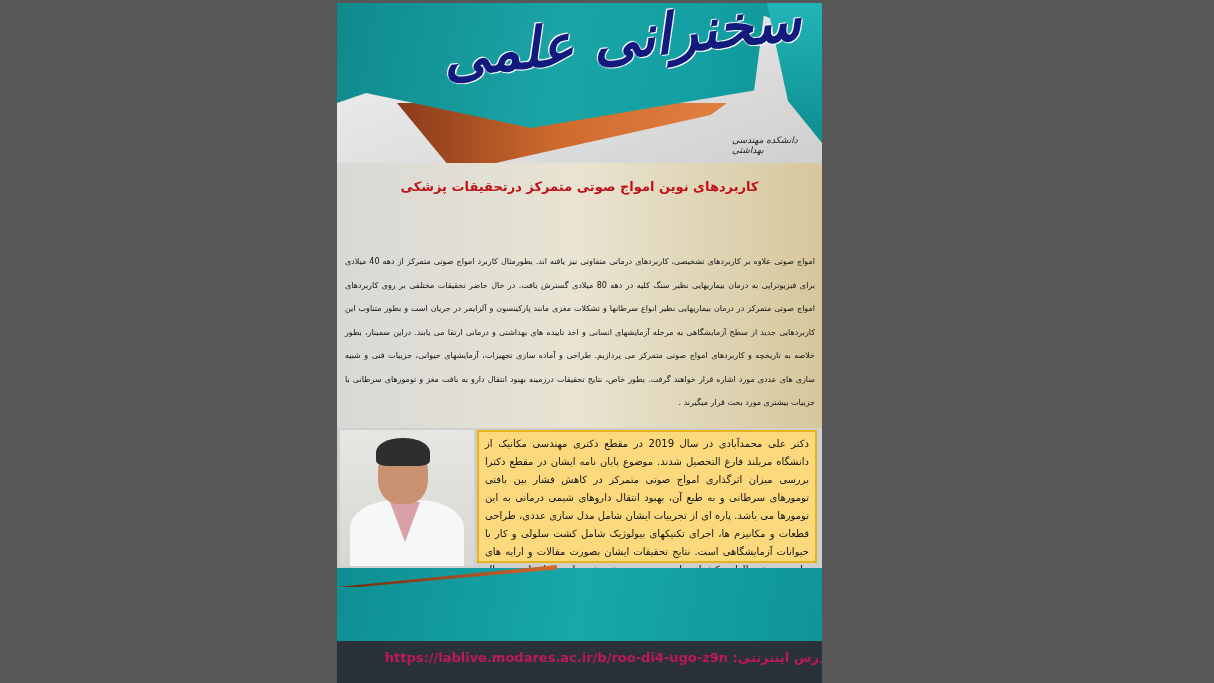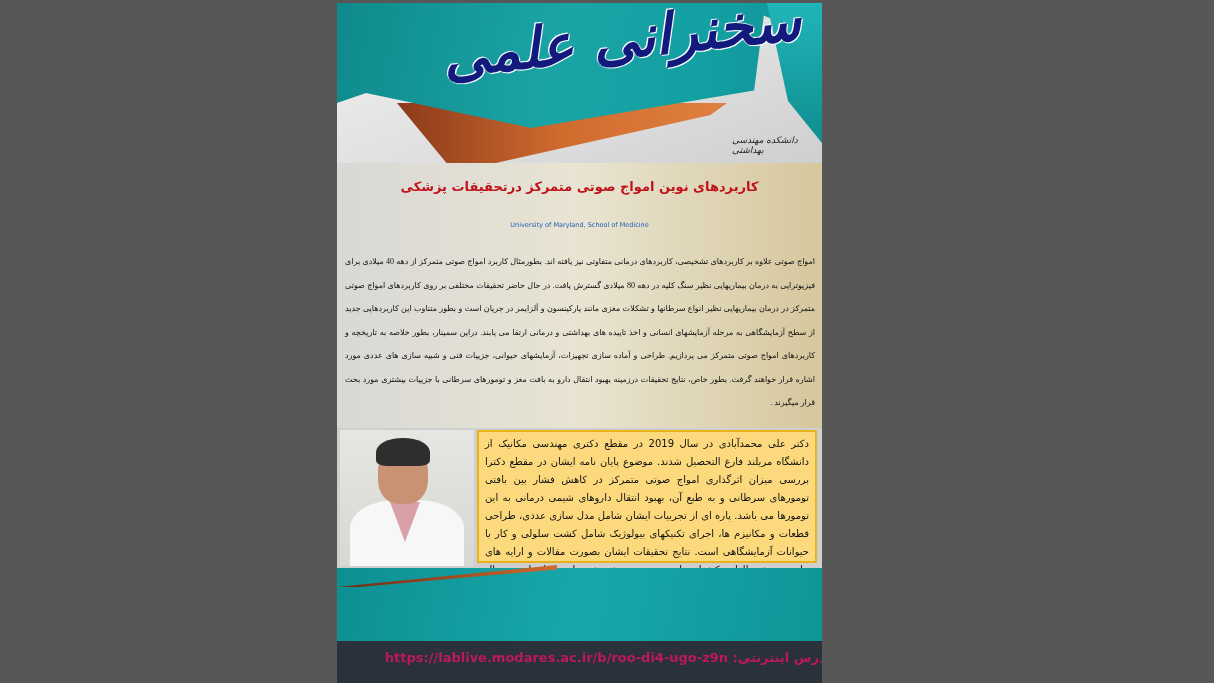--- a/index.html
+++ b/index.html
@@ -16,21 +16,21 @@
   .logo-mark{width:30px;height:22px;position:relative;}
   .logo-arc{position:absolute;left:0;top:2px;width:28px;height:28px;border-radius:50%;border:4px solid #e0a21b;border-bottom-color:transparent;border-left-color:#e0a21b;box-sizing:border-box;transform:rotate(-20deg);}
   .logo-wheat{position:absolute;left:14px;top:0;width:8px;height:20px;background:#3d8a2c;border-radius:4px 4px 1px 1px;}
   .title-big{position:absolute;left:105px;top:2px;font-family:"DejaVu Serif",serif;font-style:italic;font-weight:bold;font-size:56px;color:#131a7d;text-shadow:0 0 2px #fff,1px 1px 0 #fff,-1px -1px 0 #fff;transform:rotate(-6deg);white-space:nowrap;}
   .faculty{position:absolute;left:395px;top:132px;font-family:"DejaVu Serif",serif;font-style:italic;font-size:9px;color:#222;}
   
   .content{position:absolute;left:0;top:160px;width:485px;height:265px;background:linear-gradient(90deg,#d8d8d6 0%,#e9e4d2 50%,#d6c79c 100%);}
   .talk-title{position:absolute;top:16px;width:100%;text-align:center;color:#c0121a;font-weight:bold;font-size:13px;direction:rtl;}
   .speaker{position:absolute;top:39px;width:100%;text-align:center;color:#3a6bb5;font-size:12px;direction:rtl;}
   .affil{position:absolute;top:58px;width:100%;text-align:center;color:#1f5fb8;font-size:6.5px;}
-  .abstract{position:absolute;left:8px;top:87px;width:470px;direction:rtl;text-align:justify;font-size:8px;line-height:23.5px;color:#111;font-family:Liberation Serif, serif;}
+  .abstract{position:absolute;left:8px;top:87px;width:470px;direction:rtl;text-align:justify;font-size:8px;line-height:23.5px;color:#111;}
   
   .bio-area{position:absolute;left:0;top:425px;width:485px;height:145px;background:#cfcfcf;}
   .photo{position:absolute;left:3px;top:2px;width:134px;height:136px;background:linear-gradient(180deg,#e6e6e2,#d8d8d2);overflow:hidden;}
   .ph-head{position:absolute;left:38px;top:14px;width:50px;height:60px;border-radius:45% 45% 40% 40%;background:#c99272;}
   .ph-hair{position:absolute;left:36px;top:8px;width:54px;height:28px;border-radius:50% 50% 20% 20%;background:#2e2e2e;}
   .ph-coat{position:absolute;left:10px;top:70px;width:114px;height:70px;border-radius:40% 40% 0 0;background:#f7f7f7;}
   .ph-shirt{position:absolute;left:50px;top:72px;width:30px;height:40px;background:#d9a0a8;clip-path:polygon(0 0,100% 0,50% 100%);}
   .bio{position:absolute;left:140px;top:2px;width:340px;height:133px;background:#fcd97c;border:2px solid #e8b21a;box-sizing:border-box;padding:3px 6px;direction:rtl;text-align:justify;font-size:10px;line-height:18px;color:#111;}
   
   .footer-teal{position:absolute;left:0;top:565px;width:485px;height:75px;background:linear-gradient(100deg,#0e8f92 0%,#16a8ab 50%,#0f9598 100%);}
@@ -48,21 +48,20 @@
     <div class="hdr-light"></div>
     <div class="hdr-orange"></div>
     <div class="hdr-teal"></div>
     <div class="hdr-teal-right"></div>
     <div class="title-big">سخنرانی علمی</div>
     <div class="faculty">دانشکده مهندسی بهداشتی</div>
   </div>
 
   <div class="content">
     <div class="talk-title">کاربردهای نوین امواج صوتی متمرکز درتحقیقات پزشکی</div>
-    <div class="affil">University of Maryland, School of Medicine</div>
     <div class="abstract">امواج صوتی علاوه بر کاربردهای تشخیصی، کاربردهای درمانی متفاوتی نیز یافته اند. بطورمثال کاربرد امواج صوتی متمرکز از دهه 40 میلادی برای فیزیوتراپی به درمان بیماریهایی نظیر سنگ کلیه در دهه 80 میلادی گسترش یافت. در حال حاضر تحقیقات مختلفی بر روی کاربردهای امواج صوتی متمرکز در درمان بیماریهایی نظیر انواع سرطانها و تشکلات مغزی مانند پارکینسون و آلزایمر در جریان است و بطور متناوب این کاربردهایی جدید از سطح آزمایشگاهی به مرحله آزمایشهای انسانی و اخذ تاییده های بهداشتی و درمانی ارتقا می یابند. دراین سمینار، بطور خلاصه به تاریخچه و کاربردهای امواج صوتی متمرکز می پردازیم. طراحی و آماده سازی تجهیزات، آزمایشهای حیوانی، جزییات فنی و شبیه سازی های عددی مورد اشاره قرار خواهند گرفت. بطور خاص، نتایج تحقیقات درزمینه بهبود انتقال دارو به بافت مغز و تومورهای سرطانی با جزییات بیشتری مورد بحث قرار میگیرند .</div>
   </div>
 
   <div class="bio-area">
     <div class="photo">
       <div class="ph-coat"></div>
       <div class="ph-shirt"></div>
       <div class="ph-head"></div>
       <div class="ph-hair"></div>
     </div>

